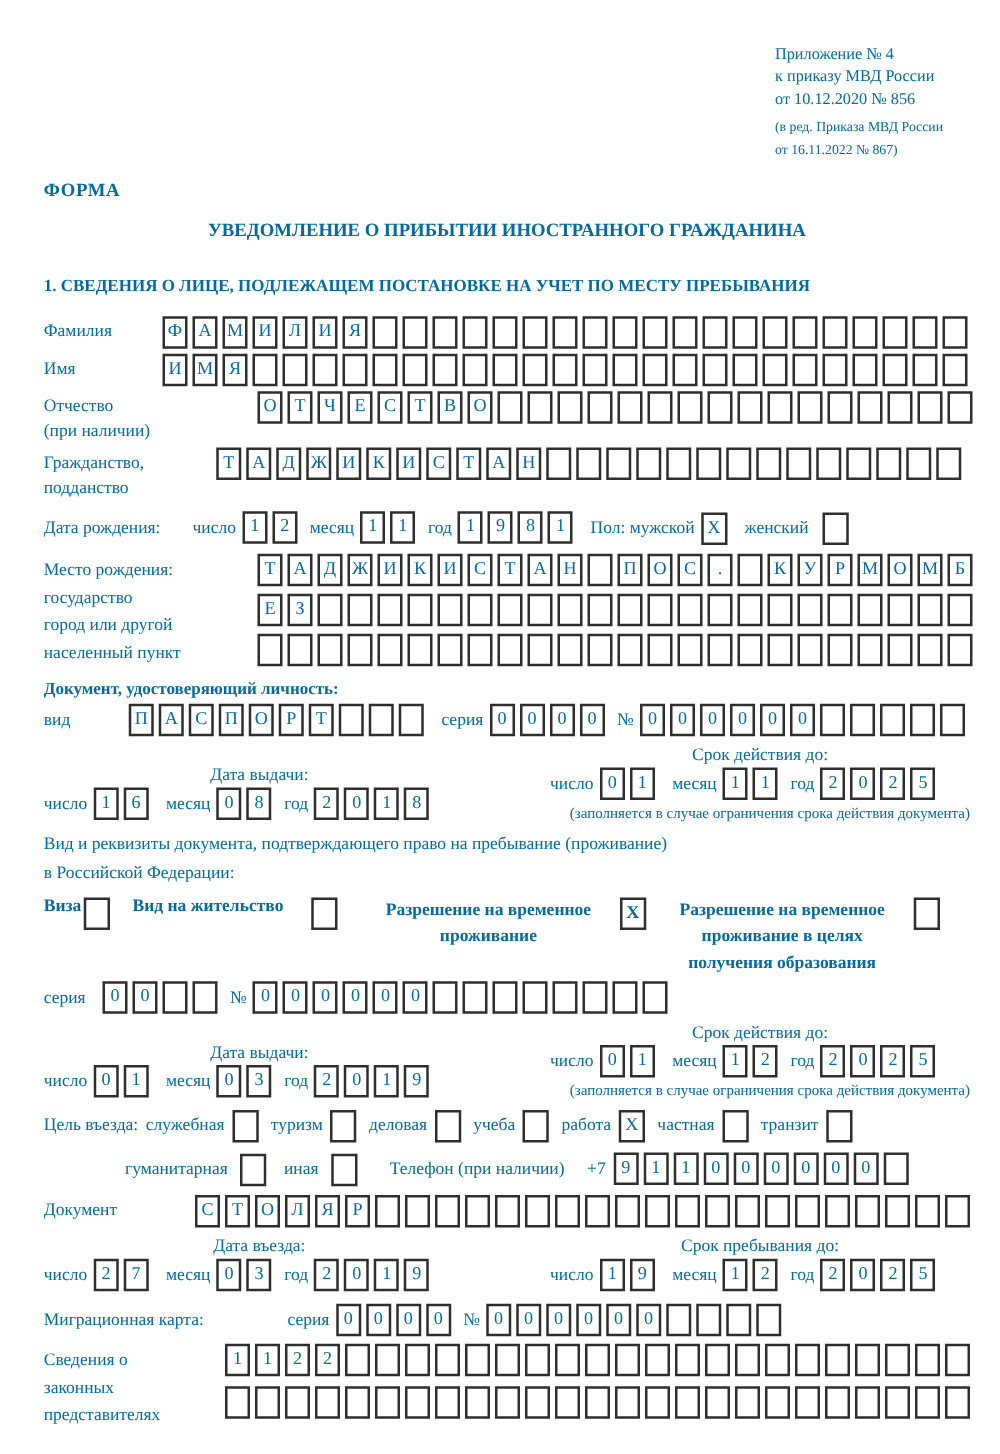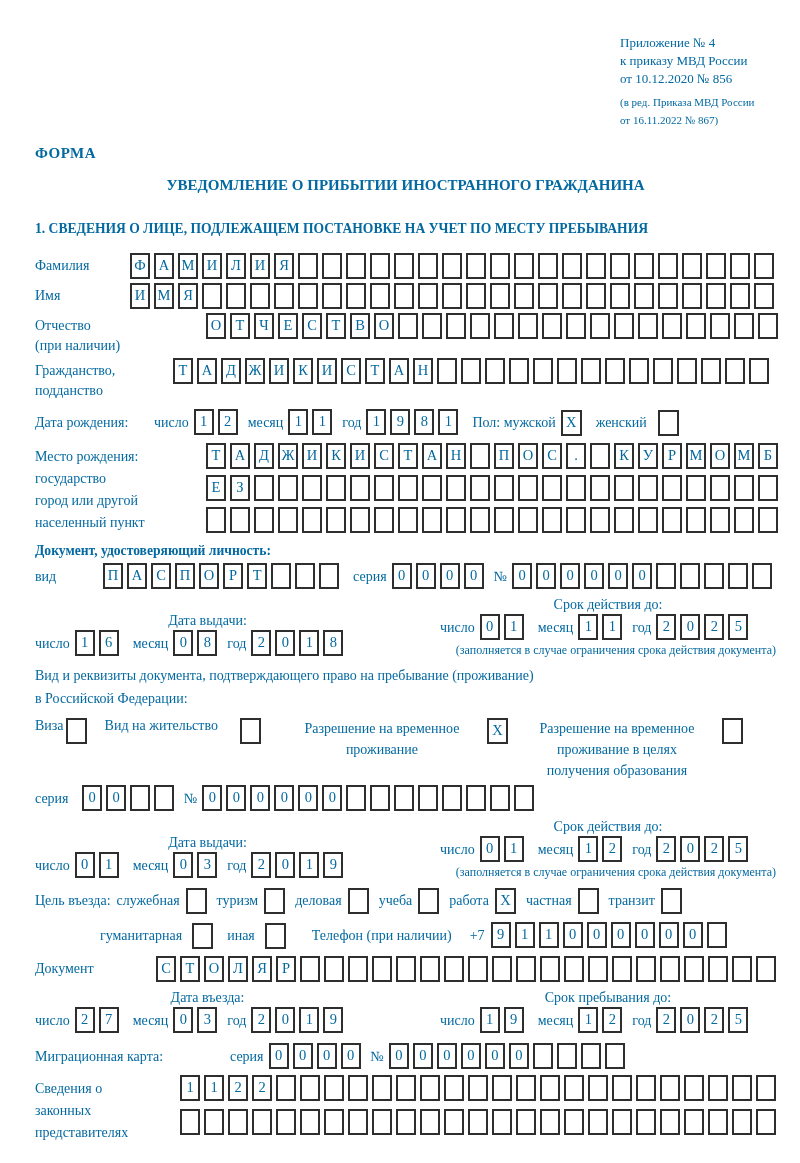--- a/index.html
+++ b/index.html
@@ -34,21 +34,21 @@
   .ml6{margin-left:6px}.ml10{margin-left:10px}.ml14{margin-left:14px}.ml18{margin-left:18px}.ml26{margin-left:26px}
   
   .dpair{margin-top:6px;}
   .dcols{display:flex;align-items:flex-end;}
   .dcolL{width:345px;flex:0 0 auto;}
   .dcolR{flex:1 1 auto;margin-left:60px;}
   .dhead{text-align:center;margin-bottom:1px;}
   .dgrp{display:flex;align-items:center;}
   .dnote{font-size:12px;margin-top:1px;text-align:right;white-space:nowrap;}
   
-  .permitrow{display:flex;align-items:flex-start;margin-top:8px;margin-bottom:0;}
+  .permitrow{display:flex;align-items:flex-start;margin-top:8px;margin-bottom:0;font-weight:bold;}
   .pitem{display:flex;align-items:flex-start;}
   .plines{text-align:center;line-height:21px;}
   .purp{display:flex;align-items:center;margin-top:8px;}
   .purp .plabel{white-space:nowrap;}
   .doc-head{text-align:left;font-weight:bold;font-size:13.6px;margin:4px 0 2px 0;}
   .intro{line-height:23px;margin-top:6px;}
 </style>
 </head>
 <body>
 

